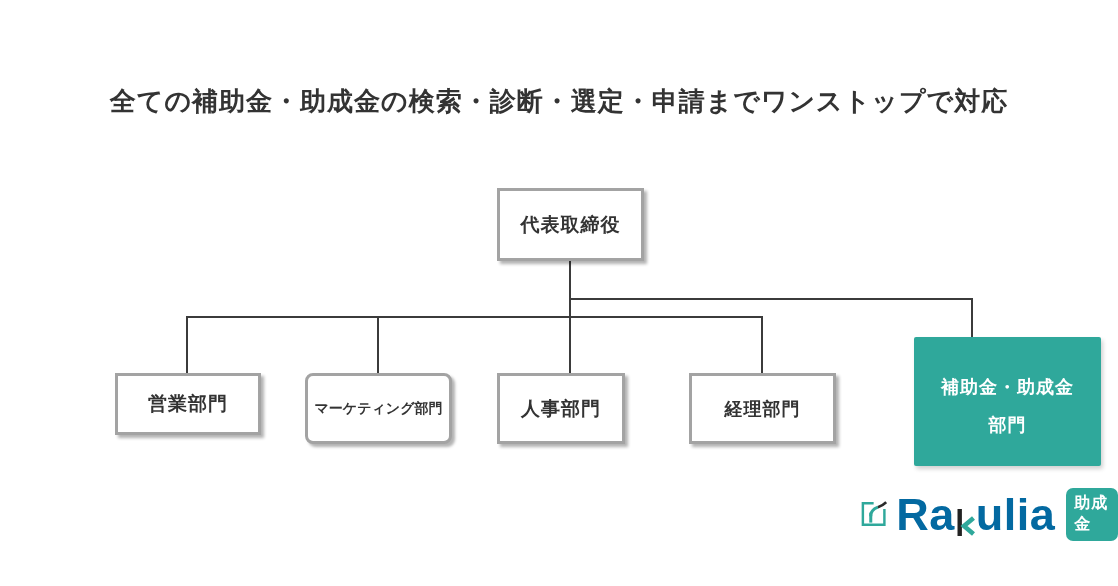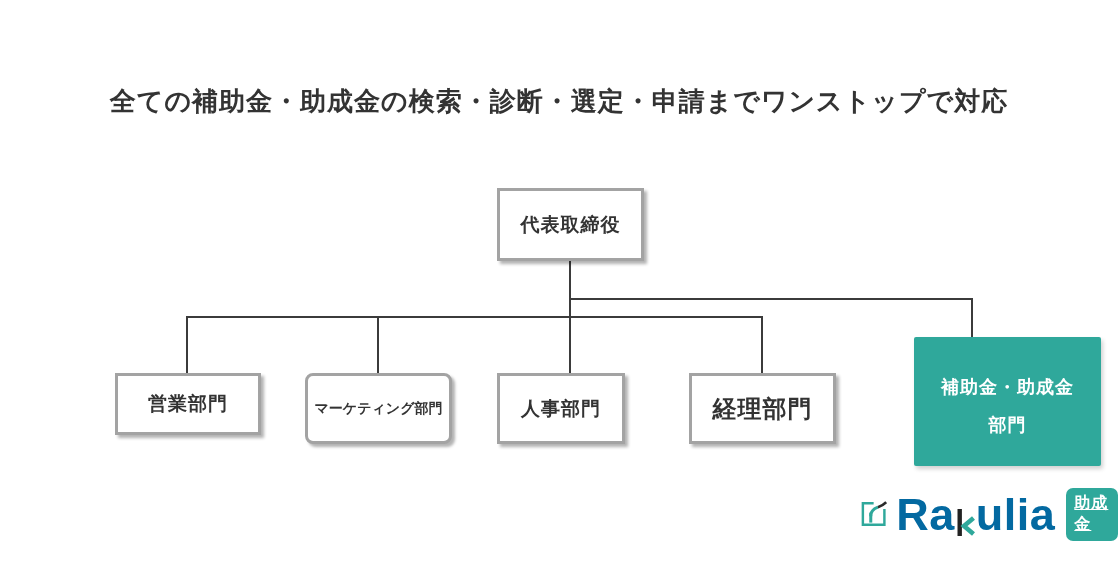--- a/index.html
+++ b/index.html
@@ -26,21 +26,21 @@
     position:absolute; box-sizing:border-box;
     display:flex; align-items:center; justify-content:center;
     background:#ffffff; border:3px solid #a3a3a3;
     box-shadow:3px 3px 3px rgba(0,0,0,0.30);
     color:#333333; font-weight:600; letter-spacing:1px;
   }
   #box-root { left:497px; top:188px; width:147px; height:73px; font-size:19px; }
   #box-1 { left:115px; top:373px; width:146px; height:62px; font-size:19px; }
   #box-2 { left:305px; top:373px; width:147px; height:71px; font-size:14px; letter-spacing:0;border-radius:8px; }
   #box-3 { left:497px; top:373px; width:128px; height:71px; font-size:19px; }
-  #box-4 { left:689px; top:373px; width:147px; height:71px; font-size:24px; }
+  #box-4 { left:689px; top:373px; width:147px; height:71px; font-size:18px; }
   #box-5 {
     left:880px; top:337px; width:187px; height:129px;
     background:#2fa89b; border:none; border-radius:2px;
     color:#ffffff; font-size:18px; font-weight:600;
     flex-direction:column; gap:14px; padding-top:8px;
     box-shadow:2px 3px 4px rgba(0,0,0,0.18);
     margin-left:34px;
   }
   
   .logo {
@@ -50,21 +50,20 @@
   .logo-word {
     display:flex; align-items:flex-end;
     font-size:45px; font-weight:700; color:#0369a1; letter-spacing:0.5px;
     line-height:1.0;
   }
   .logo-word .k-svg { margin:0 1px 1px 2px; }
   .badge {
     background:#2fa89b; color:#ffffff; font-size:16px; font-weight:700;
     padding:5px 8px 6px 8px; border-radius:7px; letter-spacing:1px;
     margin-left:2px;
-    text-decoration:underline;
   }
   .sr { position:absolute; width:1px; height:1px; overflow:hidden; clip:rect(0 0 0 0); white-space:nowrap; }
 </style>
 </head>
 <body>
 
 <div class="canvas">
 
   <div class="title">全ての補助金・助成金の検索・診断・選定・申請までワンストップで対応</div>
 

